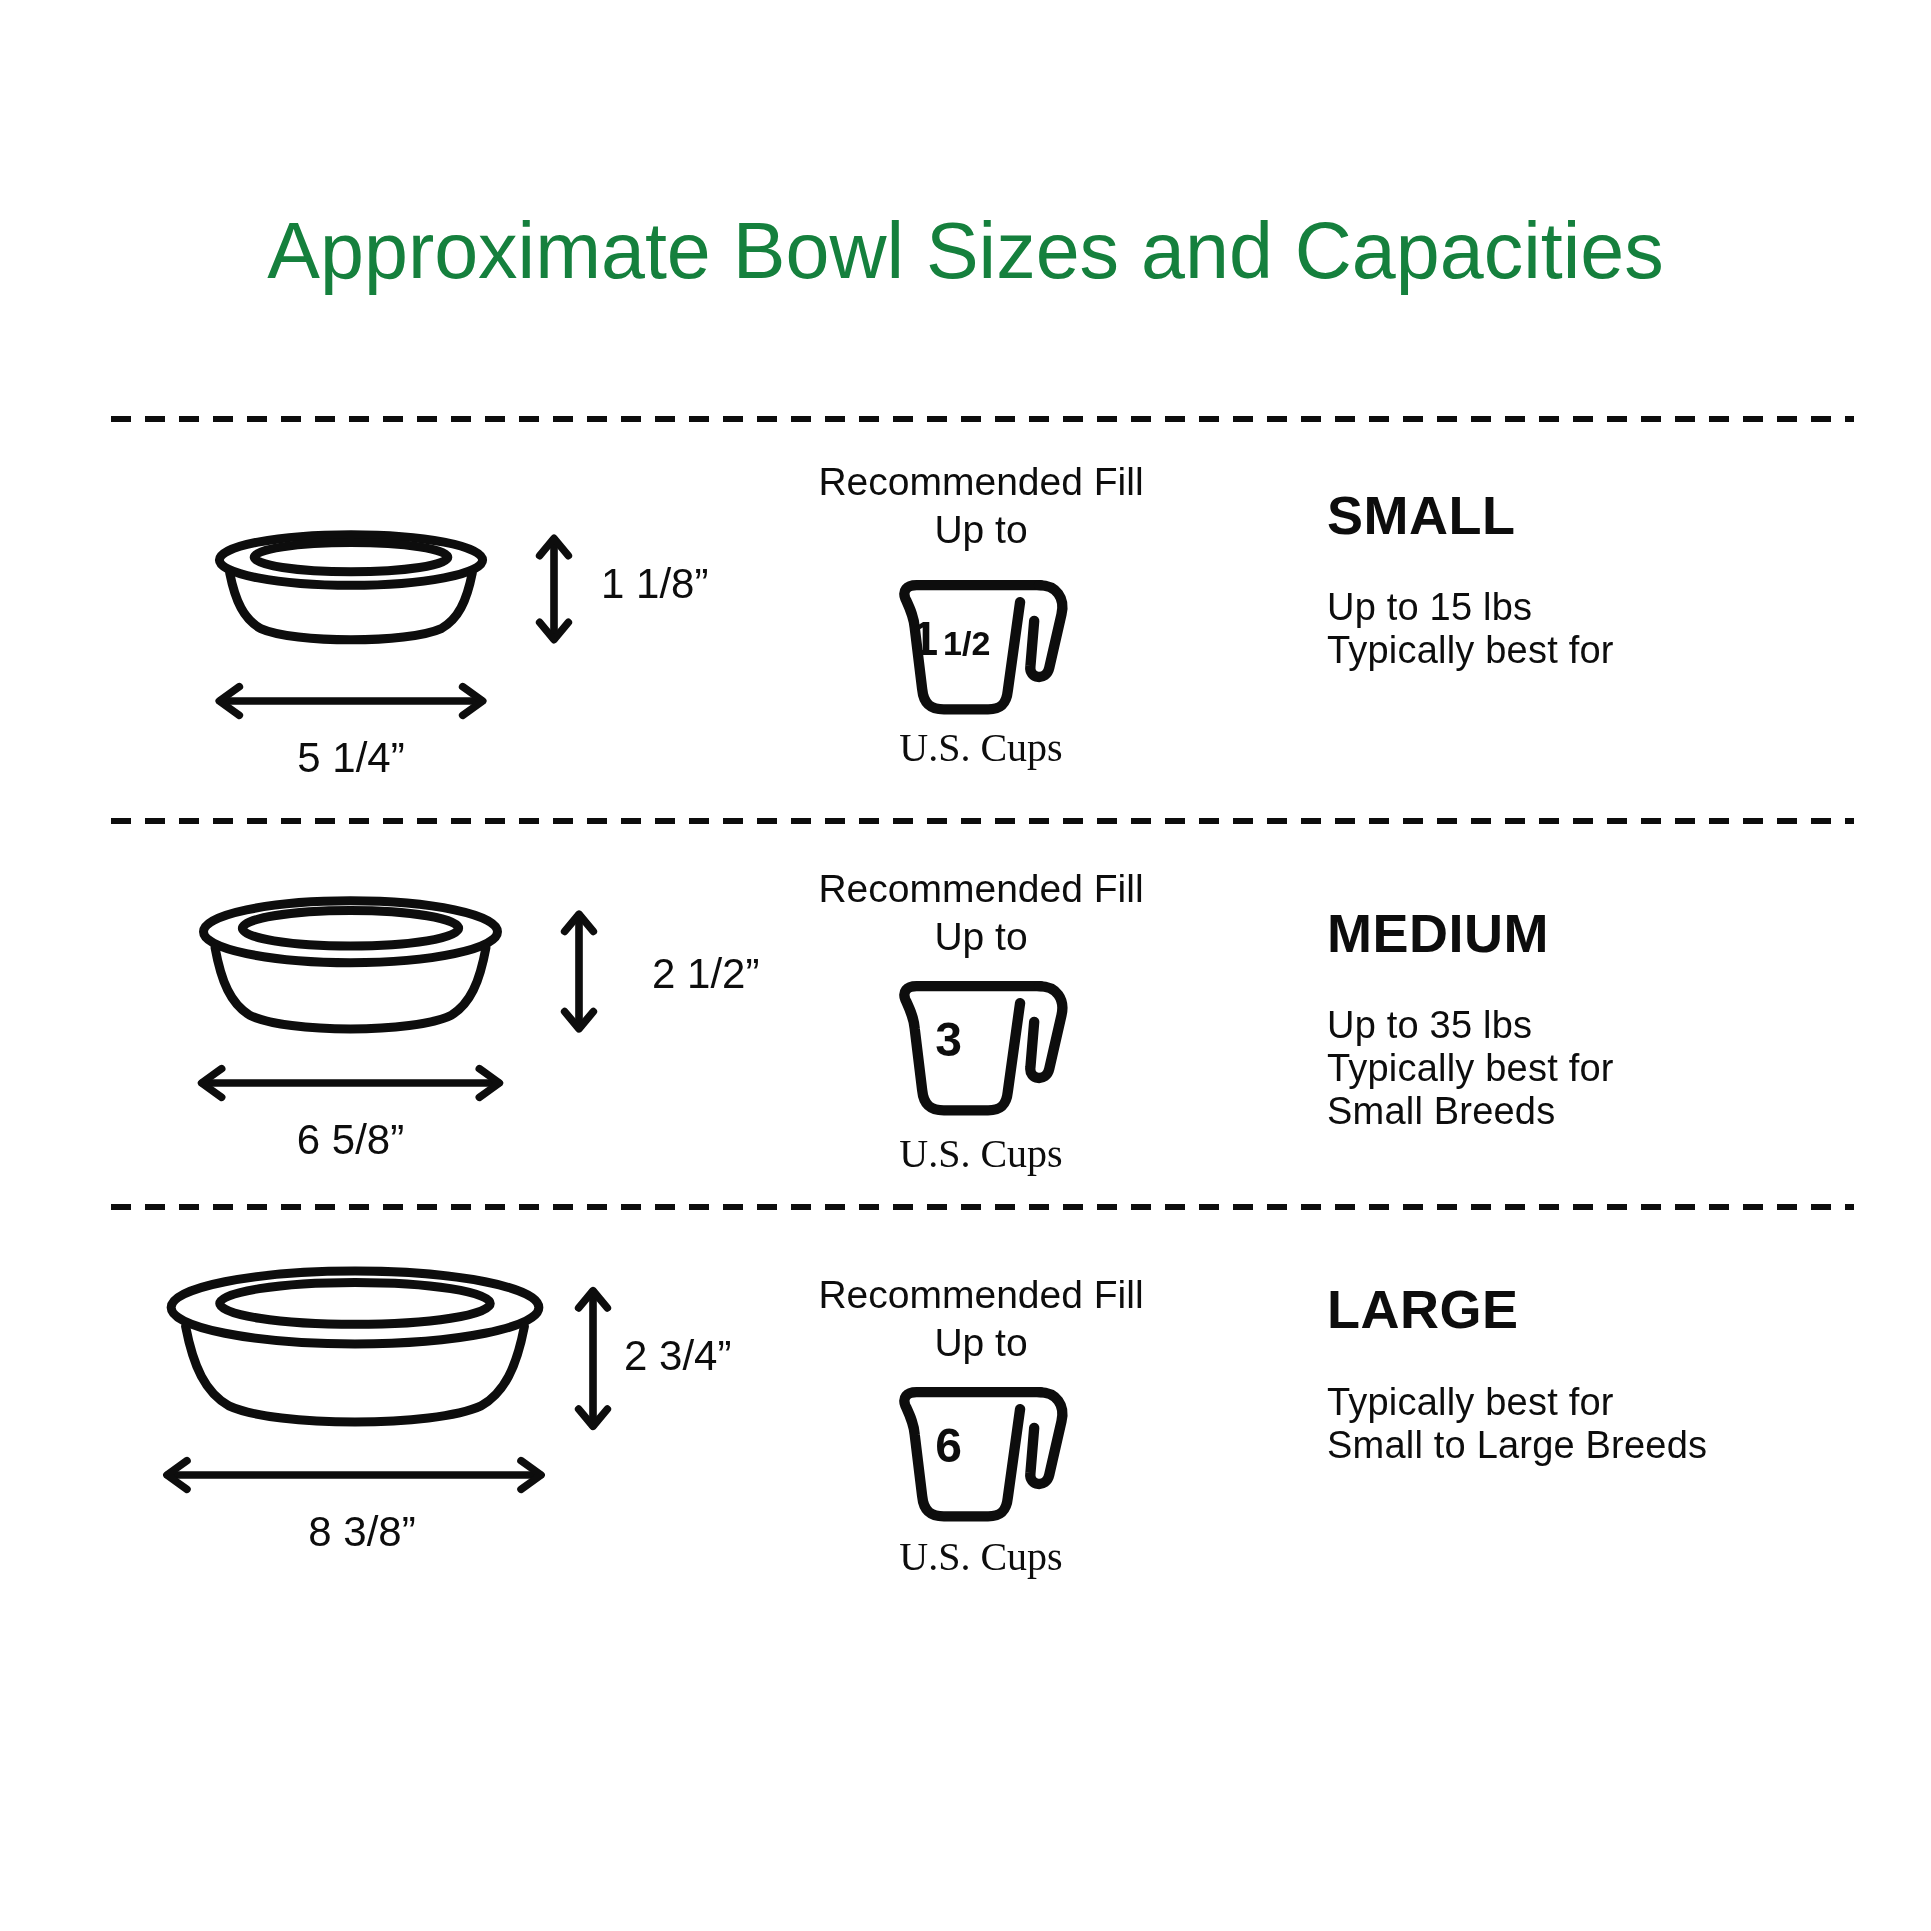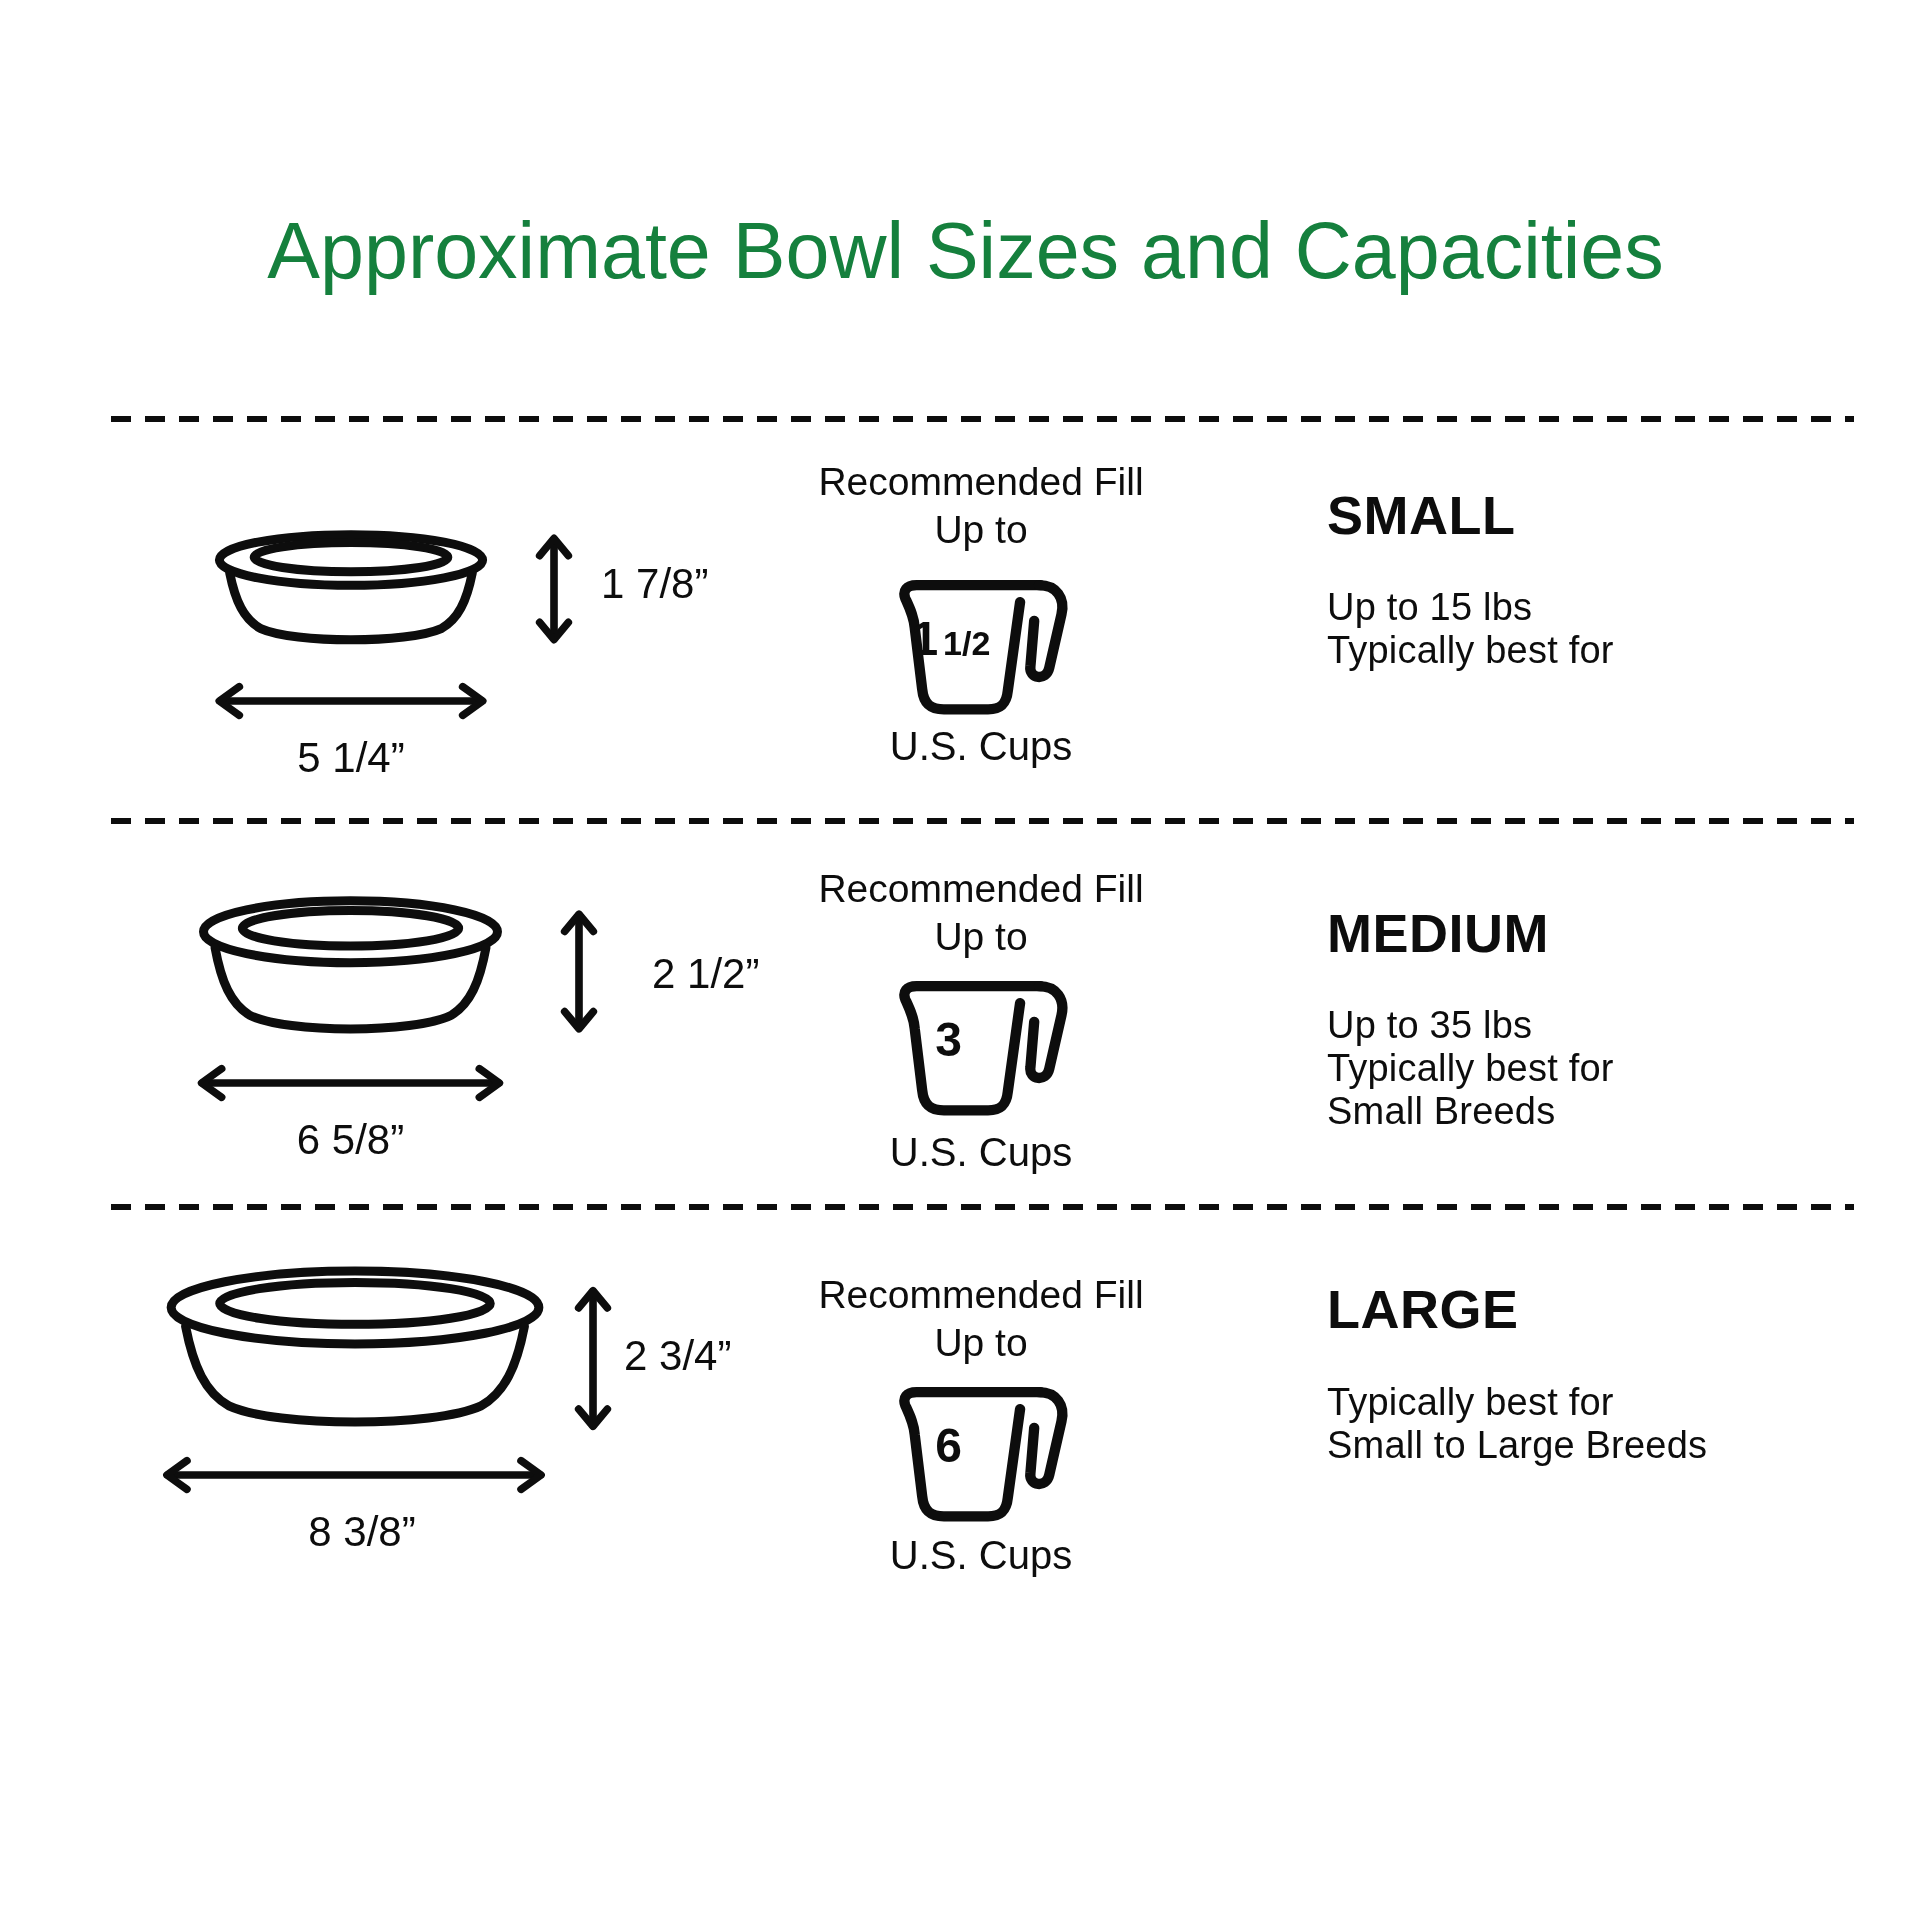--- a/index.html
+++ b/index.html
@@ -12,21 +12,21 @@
     left:0;top:205px;width:1931px;text-align:center;
     font-size:79px;font-weight:500;letter-spacing:0;color:#15803d;
   }
   .sep{
     height:5.8px;width:1743px;left:111px;
     background:repeating-linear-gradient(to right,#0d0d0d 0 20px,transparent 20px 34px);
   }
   .dim-label{font-size:42px;font-weight:500;white-space:nowrap;}
   .dim-label-center{text-align:center;}
   .fill-heading{width:386px;text-align:center;font-size:39px;font-weight:400;white-space:nowrap;}
-  .fill-unit{width:386px;text-align:center;font-size:40px;font-weight:400;}
+  .fill-unit{width:386px;text-align:center;font-size:40px;font-weight:400;font-family:Liberation Serif, serif;}
   .cup-wrap{width:179px;height:143px;}
   .cup-num{
     position:absolute;left:0;top:39px;width:118px;text-align:center;
     font-weight:800;font-size:48px;white-space:nowrap;
   }
   .cup-num .frac{font-size:34px;font-weight:800;margin-left:4.8px;}
   .size-label{font-size:54px;font-weight:800;letter-spacing:0.5px;line-height:1;white-space:nowrap;}
   .desc{font-size:38px;line-height:43px;font-weight:400;letter-spacing:0.2px;white-space:nowrap;}
   svg{display:block;}
   .stroke{fill:none;stroke:#0d0d0d;stroke-linecap:round;stroke-linejoin:round;}
@@ -44,21 +44,21 @@
   <svg class="abs" style="left:210px;top:529px;" width="282" height="124" viewBox="0 0 300 132" preserveAspectRatio="none">
     <ellipse class="stroke" cx="150" cy="33" rx="140" ry="27" stroke-width="9" vector-effect="non-scaling-stroke"></ellipse>
     <ellipse class="stroke" cx="150" cy="30" rx="103" ry="15.5" stroke-width="9" vector-effect="non-scaling-stroke"></ellipse>
     <path class="stroke" d="M 21 47 C 27 77 36 96 54 106 C 90 122 210 122 246 106 C 264 96 273 77 279 47" stroke-width="9" vector-effect="non-scaling-stroke"></path>
   </svg>
   <svg class="abs" style="left:533px;top:530px;" width="42" height="118" viewBox="0 0 44 122">
     <path class="stroke" d="M22 9 V113" stroke-width="8"></path>
     <path class="stroke" d="M7 26 L22 8 L37 26" stroke-width="8"></path>
     <path class="stroke" d="M7 96 L22 114 L37 96" stroke-width="8"></path>
   </svg>
-  <div class="abs dim-label" style="left:601px;top:560px;">1 7/8”</div>
+  <div class="abs dim-label" style="left:601px;top:560px;">1 1/8”</div>
   <svg class="abs" style="left:209px;top:680px;" width="284" height="42" viewBox="0 0 294 44">
     <path class="stroke" d="M10 22 H284" stroke-width="8"></path>
     <path class="stroke" d="M30 7 L9 22 L30 37" stroke-width="8"></path>
     <path class="stroke" d="M264 7 L285 22 L264 37" stroke-width="8"></path>
   </svg>
   <div class="abs dim-label dim-label-center" style="left:209px;top:734px;width:284px;text-align:center;">5 1/4”</div>
 
   <div class="abs fill-heading" style="left:788px;top:460px;">Recommended Fill</div>
   <div class="abs fill-heading" style="left:788px;top:508px;">Up to</div>
   <div class="abs cup-wrap" style="left:892px;top:572px;">

